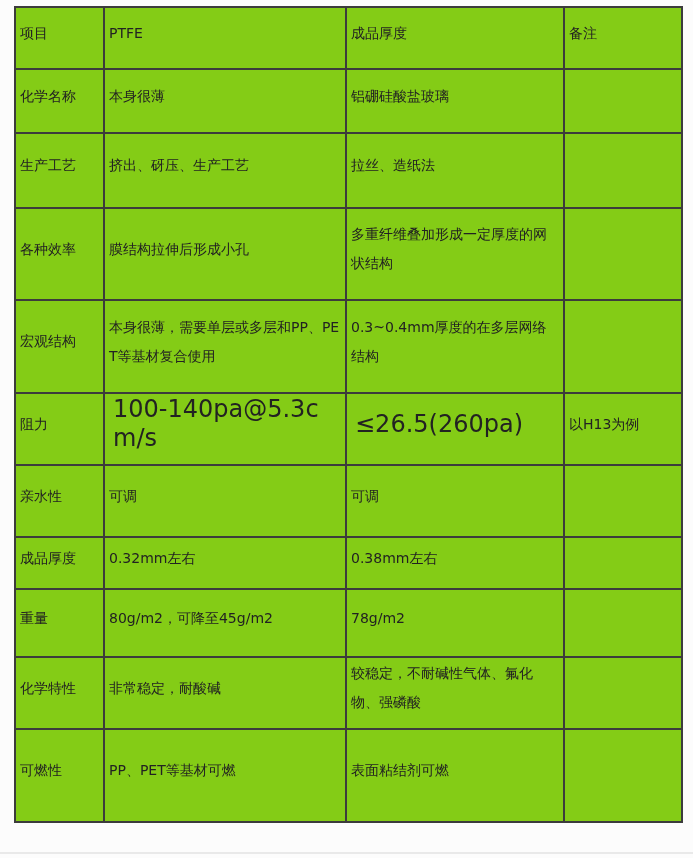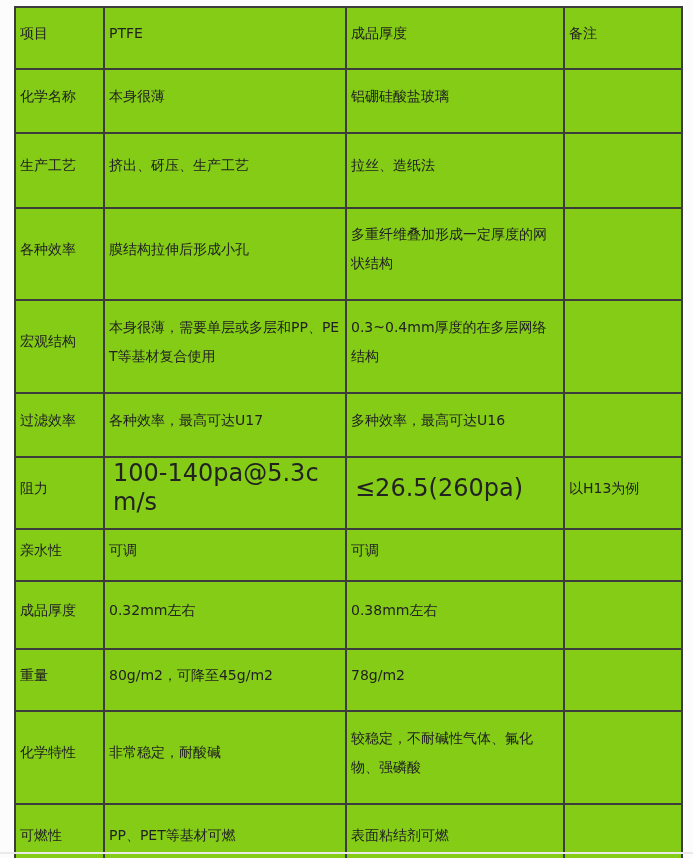--- a/index.html
+++ b/index.html
@@ -100,26 +100,20 @@
       <td>多重纤维叠加形成一定厚度的网状结构</td>
       <td></td>
     </tr>
     <tr>
       <td>宏观结构</td>
       <td>本身很薄，需要单层或多层和PP、PET等基材复合使用</td>
       <td>0.3~0.4mm厚度的在多层网络结构</td>
       <td></td>
     </tr>
     <tr>
-      <td>过滤效率</td>
-      <td>各种效率，最高可达U17</td>
-      <td>多种效率，最高可达U16</td>
-      <td></td>
-    </tr>
-    <tr>
       <td>阻力</td>
       <td class="big">100-140pa@5.3cm/s</td>
       <td class="big">≤26.5(260pa)</td>
       <td>以H13为例</td>
     </tr>
     <tr>
       <td>亲水性</td>
       <td>可调</td>
       <td>可调</td>
       <td></td>

